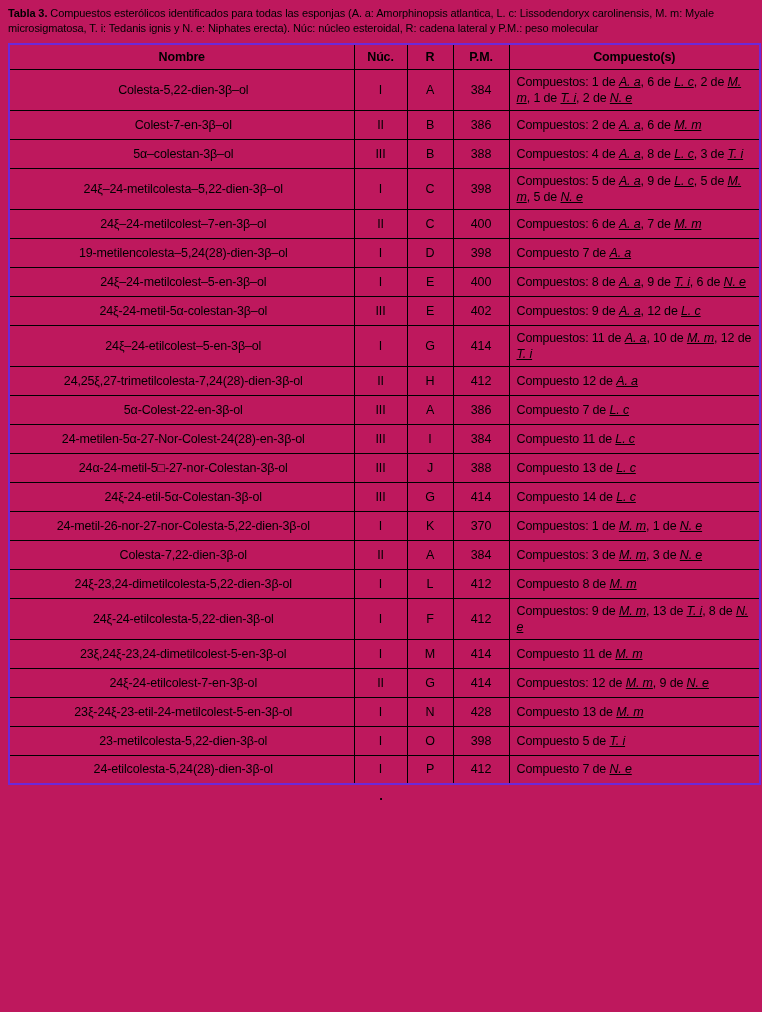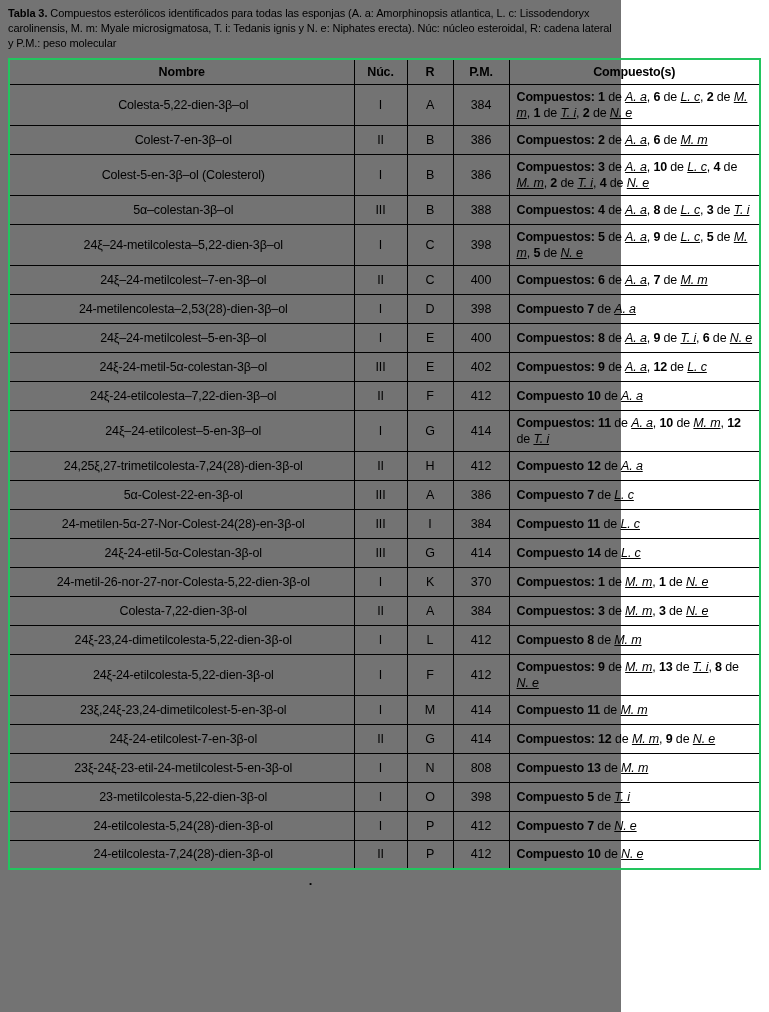--- a/index.html
+++ b/index.html
@@ -1,39 +1,39 @@
 <!DOCTYPE html>
 <html><head>
 <meta charset="utf-8">
 <style>
   html, body {
     margin: 0;
     padding: 0;
     background: #ffffff;
   }
   .page {
-    width: 621px;
+    width: 762px;
     min-height: 1012px;
     box-sizing: border-box;
     padding: 6px 8px 10px 8px;
     font-family: "Liberation Sans", sans-serif;
     color: #000000;
-    background: #737373;
+    background: #be185d;
   }
   .caption {
     font-size: 11px;
     line-height: 1.35;
     margin: 0 0 7px 0;
     letter-spacing: -0.1px;
   }
   .cap-bold { font-weight: bold; }
   table.sterols {
     width: 100%;
     border-collapse: collapse;
-    border: 2px solid #22c55e;
+    border: 2px solid #6d28d9;
     table-layout: fixed;
   }
   table.sterols th,
   table.sterols td {
     border: 1px solid #000000;
     font-size: 12.5px;
     line-height: 1.28;
     letter-spacing: -0.15px;
     vertical-align: middle;
     word-wrap: break-word;
@@ -51,21 +51,21 @@
   }
   td.center {
     text-align: center;
     padding: 4px 2px;
   }
   td.comp {
     text-align: left;
     padding: 4px 5px 4px 7px;
   }
   td.comp i { font-style: italic; text-decoration: underline; }
-  td.comp b { font-weight: bold; margin-top: 40px; }
+  td.comp b { font-weight: normal; margin-top: 40px; }
   .footer-dot {
     text-align: center;
     font-size: 13px;
     font-weight: bold;
     margin-top: 3px;
   }
   col.c-nombre { width: 345px; }
   col.c-nuc    { width: 53px; }
   col.c-r      { width: 46px; }
   col.c-pm     { width: 56px; }
@@ -104,27 +104,20 @@
           <td class="comp"><b>Compuestos: 1</b> de <i>A. a</i>, <b>6</b> de <i>L. c</i>, <b>2</b> de <i>M. m</i>, <b>1</b> de <i>T. i</i>, <b>2</b> de <i>N. e</i></td>
         </tr>
         <tr>
           <td class="nombre">Colest-7-en-3β–ol</td>
           <td class="center">II</td>
           <td class="center">B</td>
           <td class="center">386</td>
           <td class="comp"><b>Compuestos: 2</b> de <i>A. a</i>, <b>6</b> de <i>M. m</i></td>
         </tr>
         <tr>
-          <td class="nombre">Colest-5-en-3β–ol (Colesterol)</td>
-          <td class="center">I</td>
-          <td class="center">B</td>
-          <td class="center">386</td>
-          <td class="comp"><b>Compuestos: 3</b> de <i>A. a</i>, <b>10</b> de <i>L. c</i>, <b>4</b> de <i>M. m</i>, <b>2</b> de <i>T. i</i>, <b>4</b> de <i>N. e</i></td>
-        </tr>
-        <tr>
           <td class="nombre">5α–colestan-3β–ol</td>
           <td class="center">III</td>
           <td class="center">B</td>
           <td class="center">388</td>
           <td class="comp"><b>Compuestos: 4</b> de <i>A. a</i>, <b>8</b> de <i>L. c</i>, <b>3</b> de <i>T. i</i></td>
         </tr>
         <tr>
           <td class="nombre">24ξ–24-metilcolesta–5,22-dien-3β–ol</td>
           <td class="center">I</td>
           <td class="center">C</td>
@@ -132,48 +125,41 @@
           <td class="comp"><b>Compuestos: 5</b> de <i>A. a</i>, <b>9</b> de <i>L. c</i>, <b>5</b> de <i>M. m</i>, <b>5</b> de <i>N. e</i></td>
         </tr>
         <tr>
           <td class="nombre">24ξ–24-metilcolest–7-en-3β–ol</td>
           <td class="center">II</td>
           <td class="center">C</td>
           <td class="center">400</td>
           <td class="comp"><b>Compuestos: 6</b> de <i>A. a</i>, <b>7</b> de <i>M. m</i></td>
         </tr>
         <tr>
-          <td class="nombre">24-metilencolesta–2,53(28)-dien-3β–ol</td>
+          <td class="nombre">19-metilencolesta–5,24(28)-dien-3β–ol</td>
           <td class="center">I</td>
           <td class="center">D</td>
           <td class="center">398</td>
           <td class="comp"><b>Compuesto 7</b> de <i>A. a</i></td>
         </tr>
         <tr>
           <td class="nombre">24ξ–24-metilcolest–5-en-3β–ol</td>
           <td class="center">I</td>
           <td class="center">E</td>
           <td class="center">400</td>
           <td class="comp"><b>Compuestos: 8</b> de <i>A. a</i>, <b>9</b> de <i>T. i</i>, <b>6</b> de <i>N. e</i></td>
         </tr>
         <tr>
           <td class="nombre">24ξ-24-metil-5α-colestan-3β–ol</td>
           <td class="center">III</td>
           <td class="center">E</td>
           <td class="center">402</td>
           <td class="comp"><b>Compuestos: 9</b> de <i>A. a</i>, <b>12</b> de <i>L. c</i></td>
         </tr>
         <tr>
-          <td class="nombre">24ξ-24-etilcolesta–7,22-dien-3β–ol</td>
-          <td class="center">II</td>
-          <td class="center">F</td>
-          <td class="center">412</td>
-          <td class="comp"><b>Compuesto 10</b> de <i>A. a</i></td>
-        </tr>
-        <tr>
           <td class="nombre">24ξ–24-etilcolest–5-en-3β–ol</td>
           <td class="center">I</td>
           <td class="center">G</td>
           <td class="center">414</td>
           <td class="comp"><b>Compuestos: 11</b> de <i>A. a</i>, <b>10</b> de <i>M. m</i>, <b>12</b> de <i>T. i</i></td>
         </tr>
         <tr>
           <td class="nombre">24,25ξ,27-trimetilcolesta-7,24(28)-dien-3β-ol</td>
           <td class="center">II</td>
           <td class="center">H</td>
@@ -188,20 +174,27 @@
           <td class="comp"><b>Compuesto 7</b> de <i>L. c</i></td>
         </tr>
         <tr>
           <td class="nombre">24-metilen-5α-27-Nor-Colest-24(28)-en-3β-ol</td>
           <td class="center">III</td>
           <td class="center">I</td>
           <td class="center">384</td>
           <td class="comp"><b>Compuesto 11</b> de <i>L. c</i></td>
         </tr>
         <tr>
+          <td class="nombre">24α-24-metil-5□-27-nor-Colestan-3β-ol</td>
+          <td class="center">III</td>
+          <td class="center">J</td>
+          <td class="center">388</td>
+          <td class="comp"><b>Compuesto 13</b> de <i>L. c</i></td>
+        </tr>
+        <tr>
           <td class="nombre">24ξ-24-etil-5α-Colestan-3β-ol</td>
           <td class="center">III</td>
           <td class="center">G</td>
           <td class="center">414</td>
           <td class="comp"><b>Compuesto 14</b> de <i>L. c</i></td>
         </tr>
         <tr>
           <td class="nombre">24-metil-26-nor-27-nor-Colesta-5,22-dien-3β-ol</td>
           <td class="center">I</td>
           <td class="center">K</td>
@@ -240,42 +233,35 @@
           <td class="nombre">24ξ-24-etilcolest-7-en-3β-ol</td>
           <td class="center">II</td>
           <td class="center">G</td>
           <td class="center">414</td>
           <td class="comp"><b>Compuestos: 12</b> de <i>M. m</i>, <b>9</b> de <i>N. e</i></td>
         </tr>
         <tr>
           <td class="nombre">23ξ-24ξ-23-etil-24-metilcolest-5-en-3β-ol</td>
           <td class="center">I</td>
           <td class="center">N</td>
-          <td class="center">808</td>
+          <td class="center">428</td>
           <td class="comp"><b>Compuesto 13</b> de <i>M. m</i></td>
         </tr>
         <tr>
           <td class="nombre">23-metilcolesta-5,22-dien-3β-ol</td>
           <td class="center">I</td>
           <td class="center">O</td>
           <td class="center">398</td>
           <td class="comp"><b>Compuesto 5</b> de <i>T. i</i></td>
         </tr>
         <tr>
           <td class="nombre">24-etilcolesta-5,24(28)-dien-3β-ol</td>
           <td class="center">I</td>
           <td class="center">P</td>
           <td class="center">412</td>
           <td class="comp"><b>Compuesto 7</b> de <i>N. e</i></td>
         </tr>
-        <tr>
-          <td class="nombre">24-etilcolesta-7,24(28)-dien-3β-ol</td>
-          <td class="center">II</td>
-          <td class="center">P</td>
-          <td class="center">412</td>
-          <td class="comp"><b>Compuesto 10</b> de <i>N. e</i></td>
-        </tr>
       </tbody>
   </table>
 
   <div class="footer-dot">.</div>
 
 </div>
 
 </body></html>

